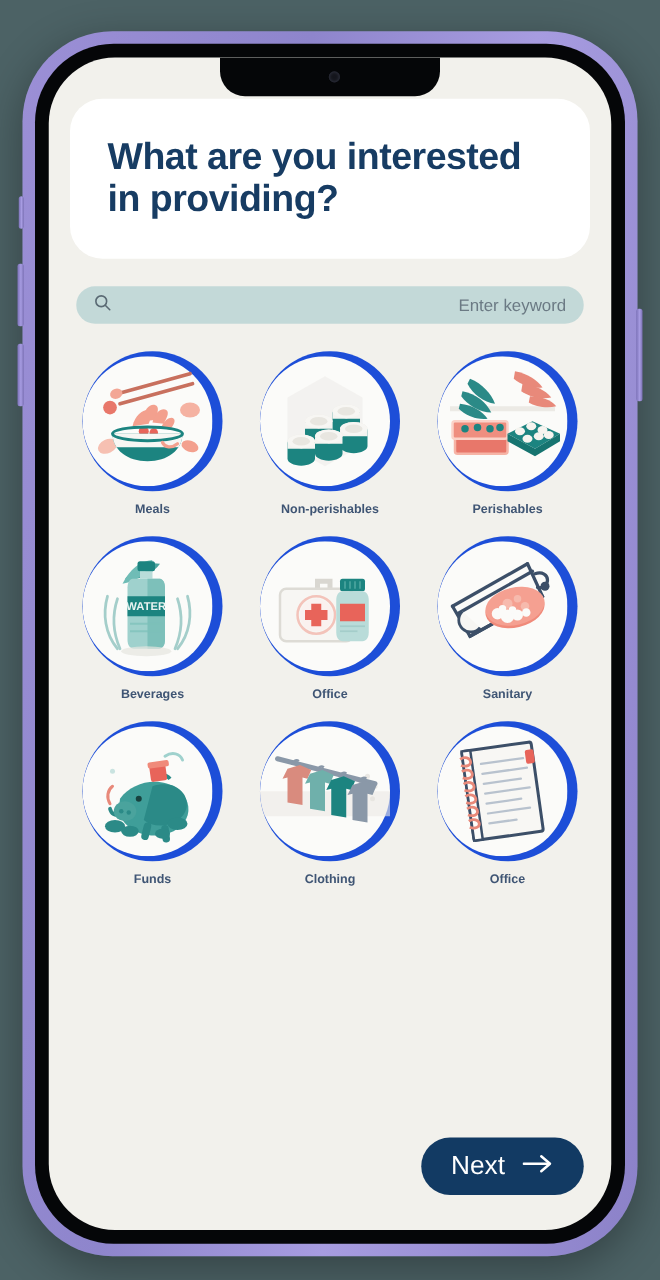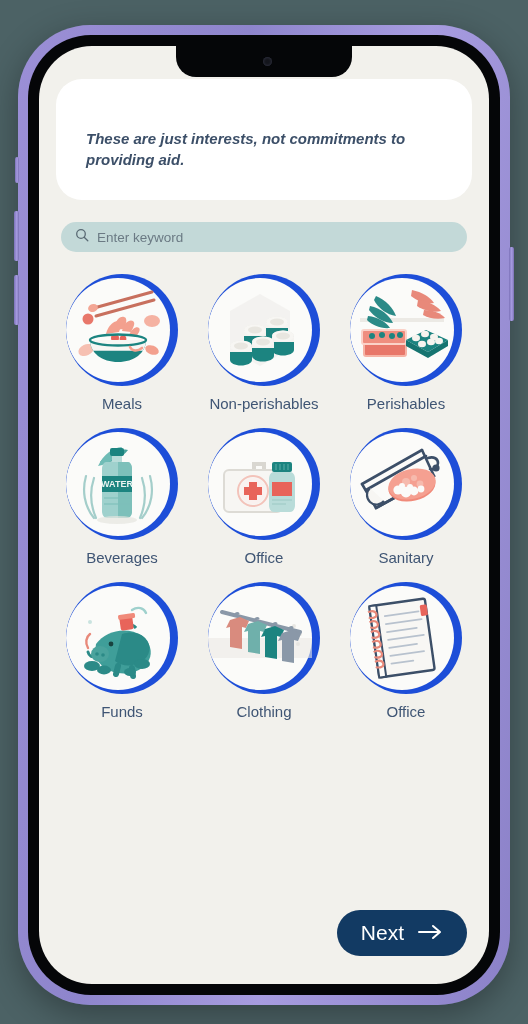--- a/index.html
+++ b/index.html
@@ -139,20 +139,21 @@
   }
   .search-icon { flex: 0 0 auto; display: block; }
   .search-input {
     border: none;
     outline: none;
     background: transparent;
     font-family: "Liberation Sans", sans-serif;
     font-size: 13.5px;
     color: #1d4ed8;
     width: 100%;
+    text-align: right;
   }
   .search-input::placeholder { color: #6b7a84; }
 
   
   .grid {
     margin: 22px 14px 0 14px;
     display: grid;
     grid-template-columns: repeat(3, 1fr);
     row-gap: 16px;
     column-gap: 4px;
@@ -168,23 +169,23 @@
     height: 112px;
     border-radius: 50%;
     background: #1d4ed8;
     display: flex;
     align-items: center;
     justify-content: flex-start;
     overflow: hidden;
   }
   .thumb svg { display: block; }
   .cell-label {
-    font-size: 15px;
+    font-size: 10px;
     color: #3f5574;
-    font-weight: 400;
+    font-weight: 700;
     text-align: center;
   }
 
   
   .next-btn {
     position: absolute;
     right: 22px;
     bottom: 28px;
     height: 46px;
     padding: 0 24px;
@@ -217,21 +218,21 @@
     <div class="bezel">
       <div class="screen">
 
         <div class="notch">
           <div class="notch-cam"></div>
         </div>
 
         <div class="app">
 
           <div class="hero-card">
-            <div class="hero-note">These are just interests, not commitments to providing aid.</div>
+            <div class="hero-title">What are you interested in providing?</div>
           </div>
 
           <div class="search">
             <span class="search-icon">
               <svg width="14" height="14" viewBox="0 0 14 14">
                 <circle cx="6" cy="6" r="4.3" fill="none" stroke="#5a6a74" stroke-width="1.3"></circle>
                 <line x1="9.2" y1="9.2" x2="12.8" y2="12.8" stroke="#5a6a74" stroke-width="1.3" stroke-linecap="round"></line>
               </svg>
             </span>
             <input class="search-input" type="text" placeholder="Enter keyword" style="">

